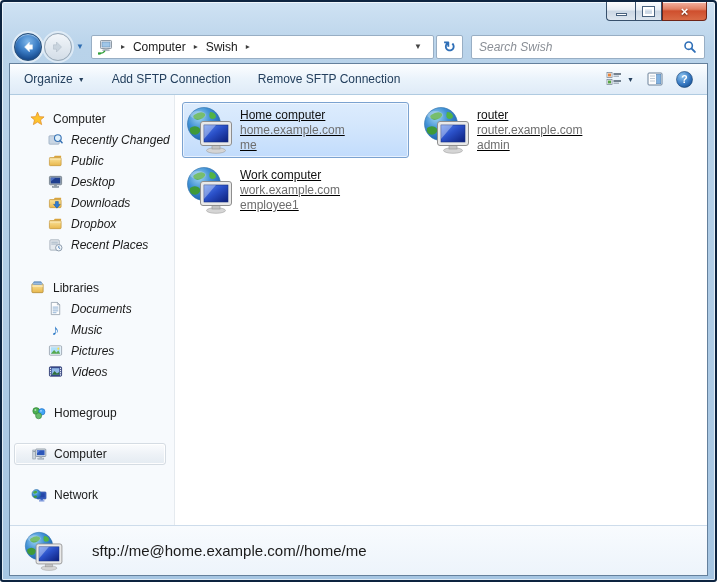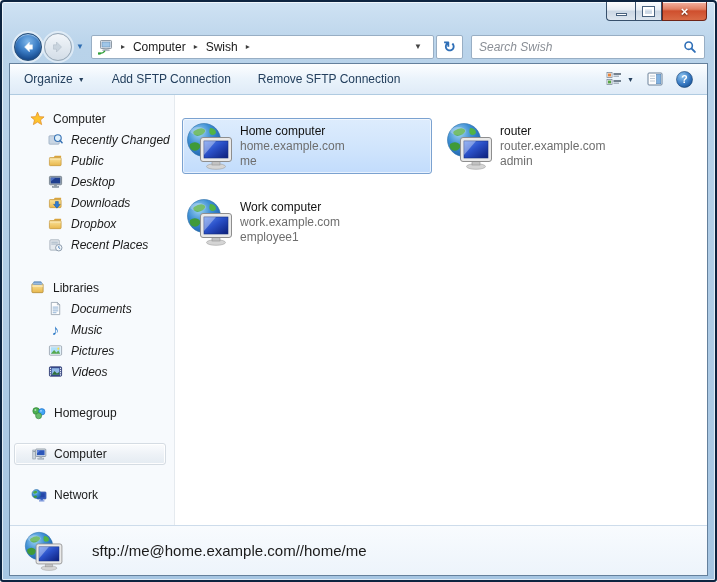--- a/index.html
+++ b/index.html
@@ -90,23 +90,24 @@
     border-color:#d5dce3;
     background:linear-gradient(180deg,#fbfcfd,#eef2f7 50%,#e4ebf2);
     box-shadow: inset 0 0 0 1px rgba(255,255,255,.9);
   }
   .sb-icon { width:17px; height:16px; margin-right:7px; display:flex; align-items:center; justify-content:center; flex:none; }
   .gap22 { height:22px; } .gap20 { height:20px; } .gap19 { height:19px; }
   .music-glyph { font-size:15px; color:#2776c6; line-height:16px; }
   
   .main { flex:1; padding:6px 3px 0 6px; display:flex; flex-wrap:wrap; align-content:flex-start; }
   .tile {
-    width:250px; height:56px; display:flex; align-items:center;
-    border:1px solid transparent; border-radius:3px; padding:3px; margin:17px 9px 3px 1px;
+    width:227px; height:56px; display:flex; align-items:center;
+    border:1px solid transparent; border-radius:3px; padding:3px; margin:1px 9px 3px 1px;
     cursor:default;
+    text-decoration:underline;
   }
   .tile.selected {
     border-color:#7ba2d0;
     background:linear-gradient(180deg,#ddecfd,#d1e5fc 50%,#c2dcfc);
     box-shadow: inset 0 0 0 1px rgba(255,255,255,.6);
   }
   .tile .txt { margin-left:6px; line-height:15px; padding-top:1px; min-width:0; }
   .tile .name { font-size:12px; color:#111; }
   .tile .sub  { font-size:12px; color:#6e6e6e; }
   

